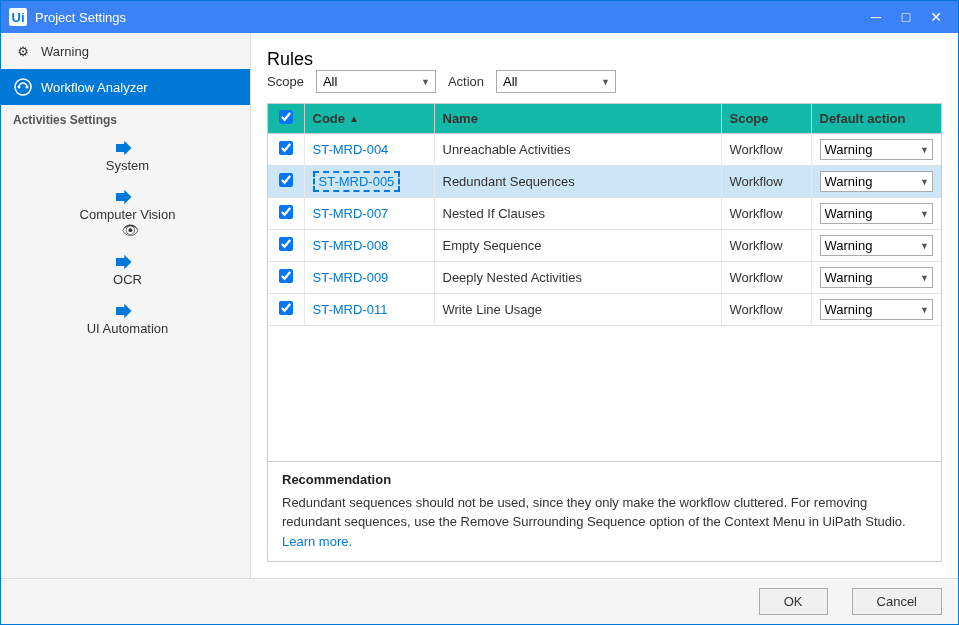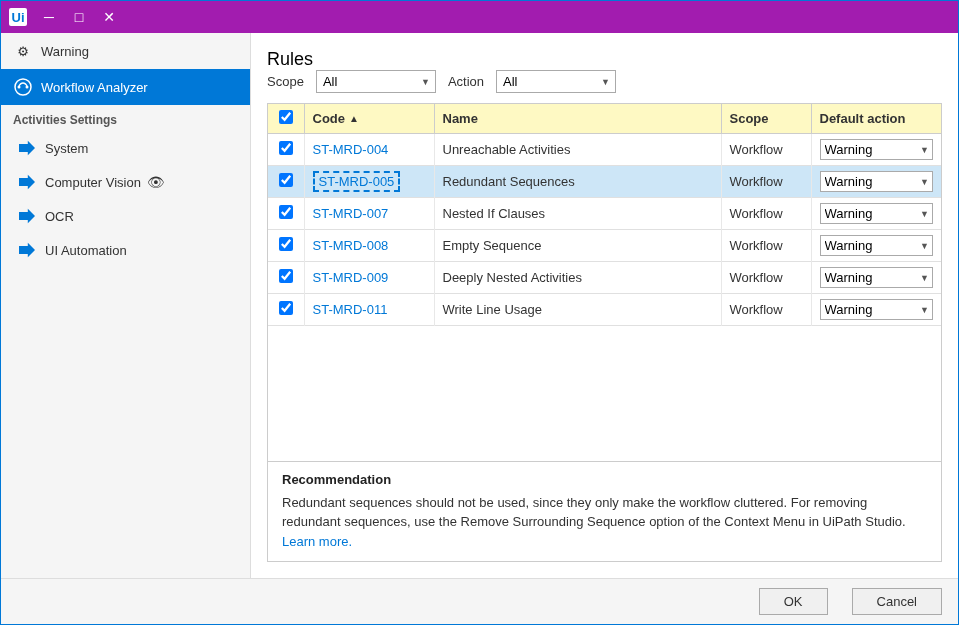--- a/index.html
+++ b/index.html
@@ -9,21 +9,21 @@
       width: 959px;
       height: 625px;
       background: #fff;
       border: 1px solid #0078d7;
       display: flex;
       flex-direction: column;
       box-shadow: 2px 2px 8px rgba(0,0,0,0.3);
     }
 
     .title-bar {
-      background: #a21caf;
+      background: #3b82f6;
       color: #fff;
       display: flex;
       align-items: center;
       padding: 0 8px;
       height: 32px;
       flex-shrink: 0;
     }
     .title-bar-icon {
       width: 18px;
       height: 18px;
@@ -83,20 +83,21 @@
       color: #555;
       font-weight: 600;
     }
 
     .sidebar-subitem {
       display: flex;
       align-items: center;
       padding: 7px 12px 7px 16px;
       cursor: pointer;
       color: #333;
+      flex-direction: column;
     }
     .sidebar-subitem .item-icon {
       width: 20px; height: 20px;
       margin-right: 8px;
       display: flex; align-items: center; justify-content: center;
       flex-shrink: 0;
     }
 
     .main-panel {
       flex: 1;
@@ -154,21 +155,21 @@
       flex-direction: column;
     }
 
     .rules-table {
       width: 100%;
       border-collapse: collapse;
       table-layout: fixed;
     }
 
     .rules-table thead th {
-      background: #fef9c3;
+      background: #14b8a6;
       border-bottom: 1px solid #ccc;
       border-right: 1px solid #ccc;
       padding: 6px 8px;
       text-align: left;
       font-weight: 600;
       color: #333;
       user-select: none;
     }
 
     .rules-table thead th:last-child { border-right: none; }
@@ -296,20 +297,21 @@
   </style>
 </head>
 <body>
 
 <div class="window">
 
   <div class="title-bar">
     <div class="title-bar-icon">
       <span>Ui</span>
     </div>
+    <span class="title-bar-title">Project Settings</span>
     <div class="title-bar-controls">
       <button class="title-bar-btn">─</button>
       <button class="title-bar-btn">□</button>
       <button class="title-bar-btn close">✕</button>
     </div>
   </div>
 
   <div class="content-area">
 
     <div class="sidebar">

